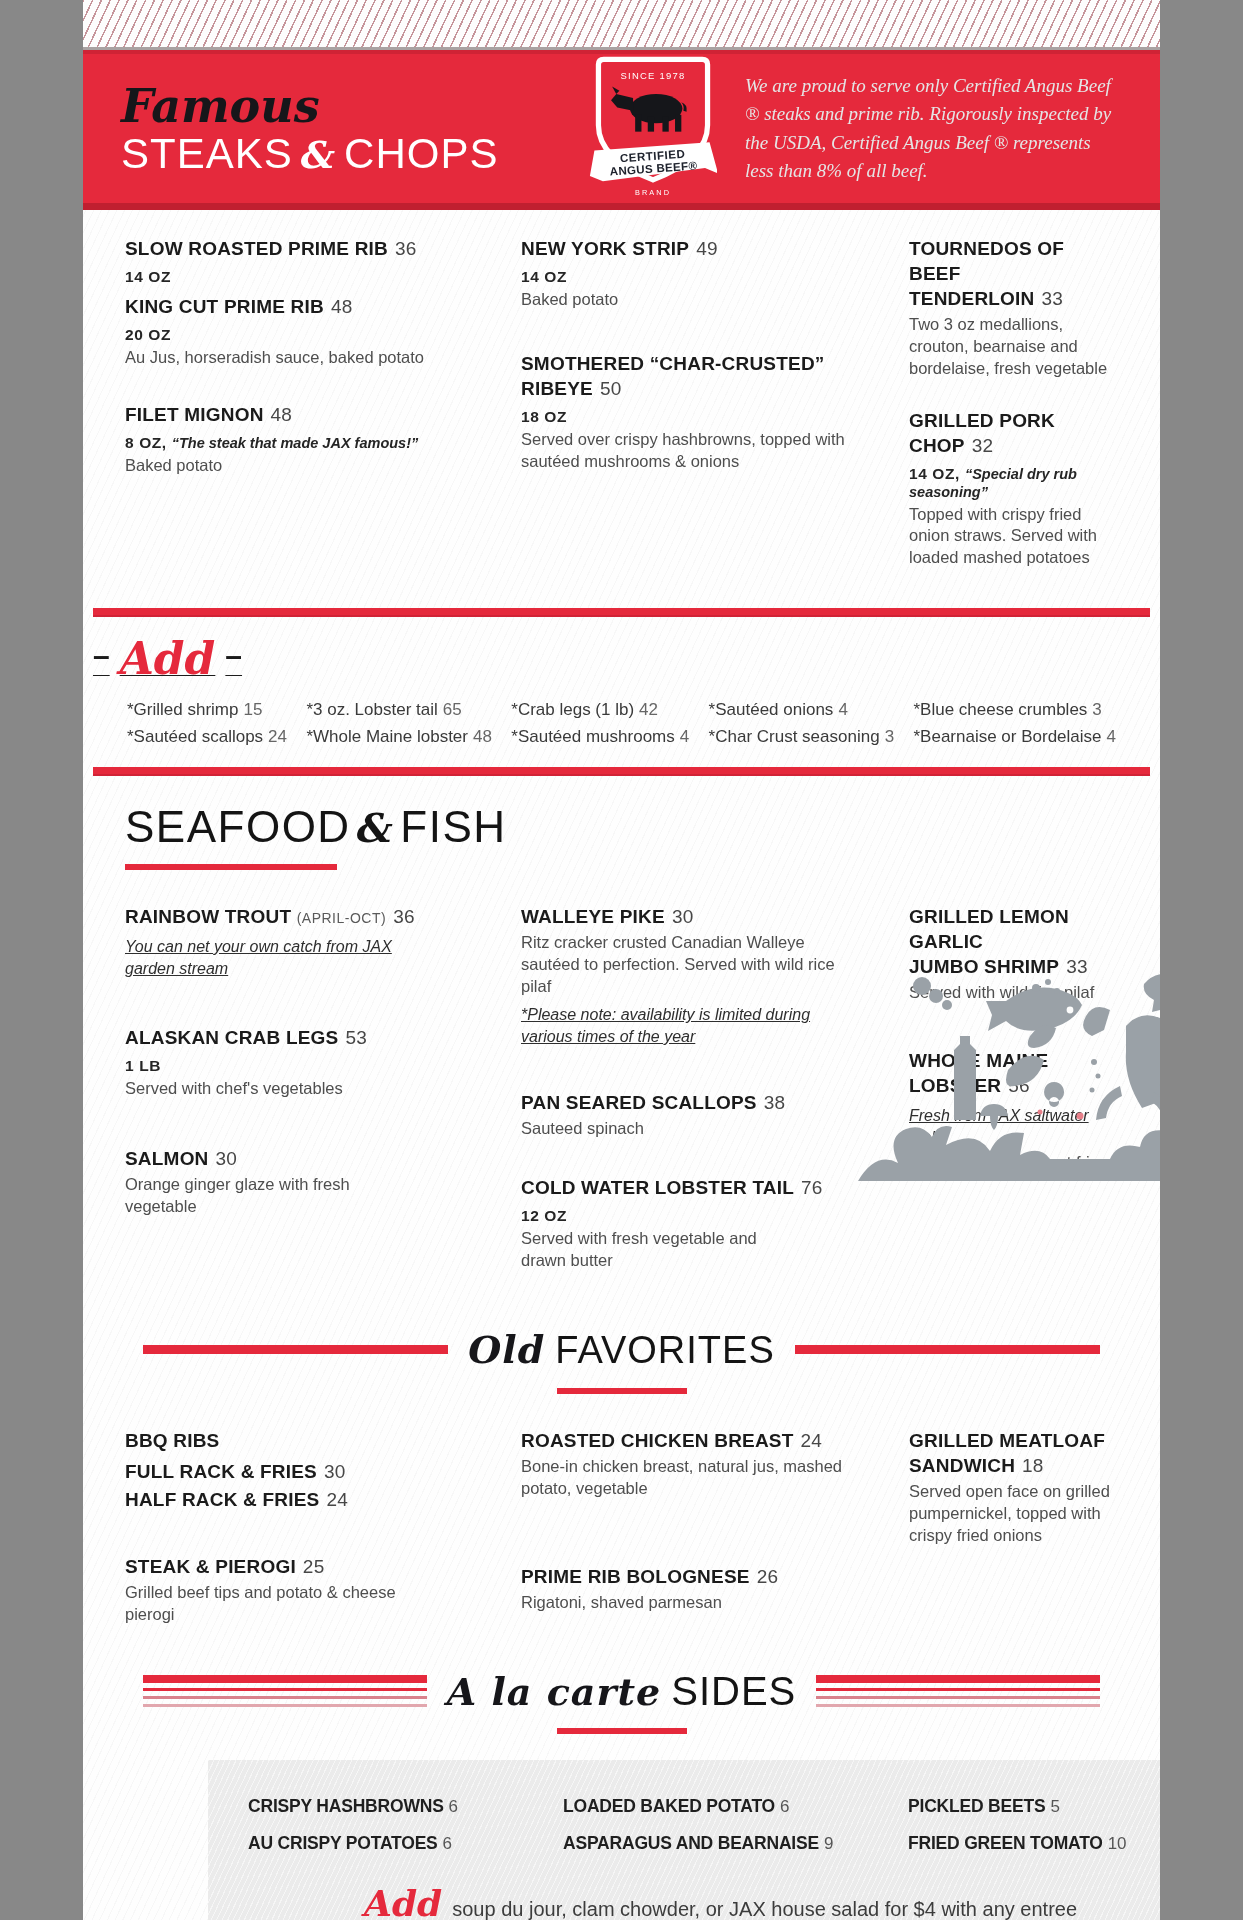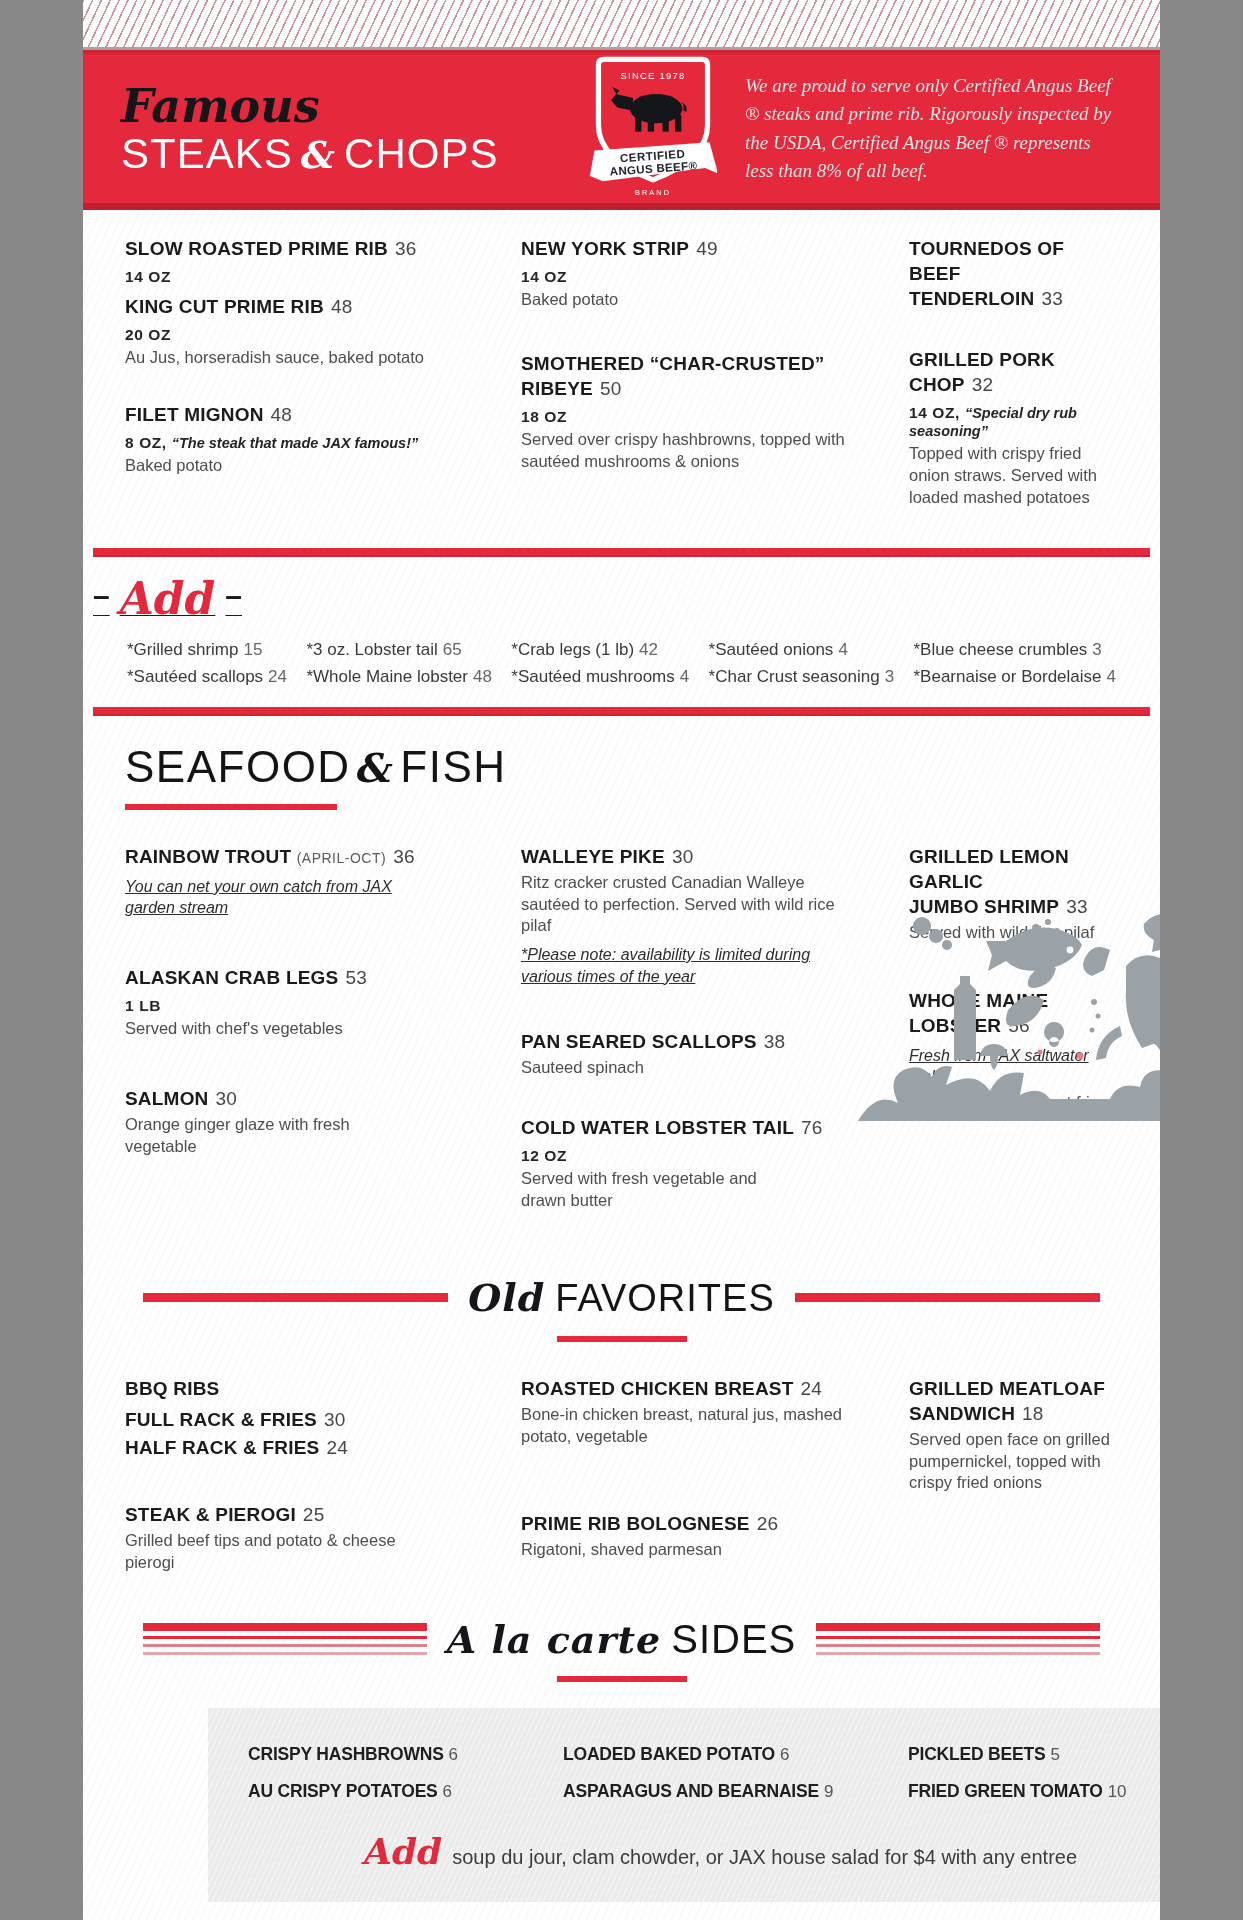--- a/index.html
+++ b/index.html
@@ -129,23 +129,24 @@
         <div class="desc">Baked potato</div>
       </div>
       <div class="mi">
         <div class="mi-title"><span>SMOTHERED “CHAR-CRUSTED”</span></div>
         <div class="mi-title"><span>RIBEYE</span><span class="pr">50</span></div>
         <div class="sz-line">18 OZ</div>
         <div class="desc">Served over crispy hashbrowns, topped with sautéed mushrooms &amp; onions</div>
       </div>
     </div>
     <div>
-      <div class="mi" style="margin-bottom:36px;">
+      <div class="mi" style="margin-bottom:28px;">
         <div class="mi-title"><span>TOURNEDOS OF BEEF</span></div>
         <div class="mi-title"><span>TENDERLOIN</span><span class="pr">33</span></div>
+        <div class="desc w320">Two 3 oz medallions, crouton, bearnaise and bordelaise, fresh vegetable</div>
       </div>
       <div class="mi">
         <div class="mi-title"><span>GRILLED PORK CHOP</span><span class="pr">32</span></div>
         <div class="sz-line"><span>14 OZ,</span> <span class="sz-note">“Special dry rub seasoning”</span></div>
         <div class="desc w320">Topped with crispy fried onion straws. Served with loaded mashed potatoes</div>
       </div>
     </div>
   </div>
 
   <div class="hr-red"></div>
@@ -256,21 +257,21 @@
         <path d="M122,150 q2,-12 14,-12 q12,0 14,12 l-10,0 q0,10 -4,14 q-4,-4 -4,-14 Z"></path>
         <path d="M418,148 q14,-10 26,2 q8,10 0,22 q-16,4 -26,-8 q-6,-10 0,-16 Z"></path>
       </g>
       <circle cx="222" cy="150" r="3.5" fill="#e8808a"></circle>
       <circle cx="338" cy="152" r="3.5" fill="#e8808a"></circle>
       <circle cx="182" cy="146" r="2.5" fill="#e8808a"></circle>
     </svg>
   </div>
 
   <div>
-    <div class="mid-head" style="margin-top:30px;text-align:right;">
+    <div class="mid-head" style="margin-top:22px;text-align:right;">
       <div class="bar"></div>
       <div class="ttl"><span class="script">Old</span><span>FAVORITES</span></div>
       <div class="bar"></div>
     </div>
     <div class="mid-underline"></div>
     <div class="cols3" style="padding-top:34px; padding-bottom:0;">
       <div>
         <div class="mi" style="margin-bottom:42px;">
           <div class="mi-title"><span>BBQ RIBS</span></div>
           <div class="mi-title" style="margin-top:6px;"><span>FULL RACK &amp; FRIES</span><span class="pr">30</span></div>

